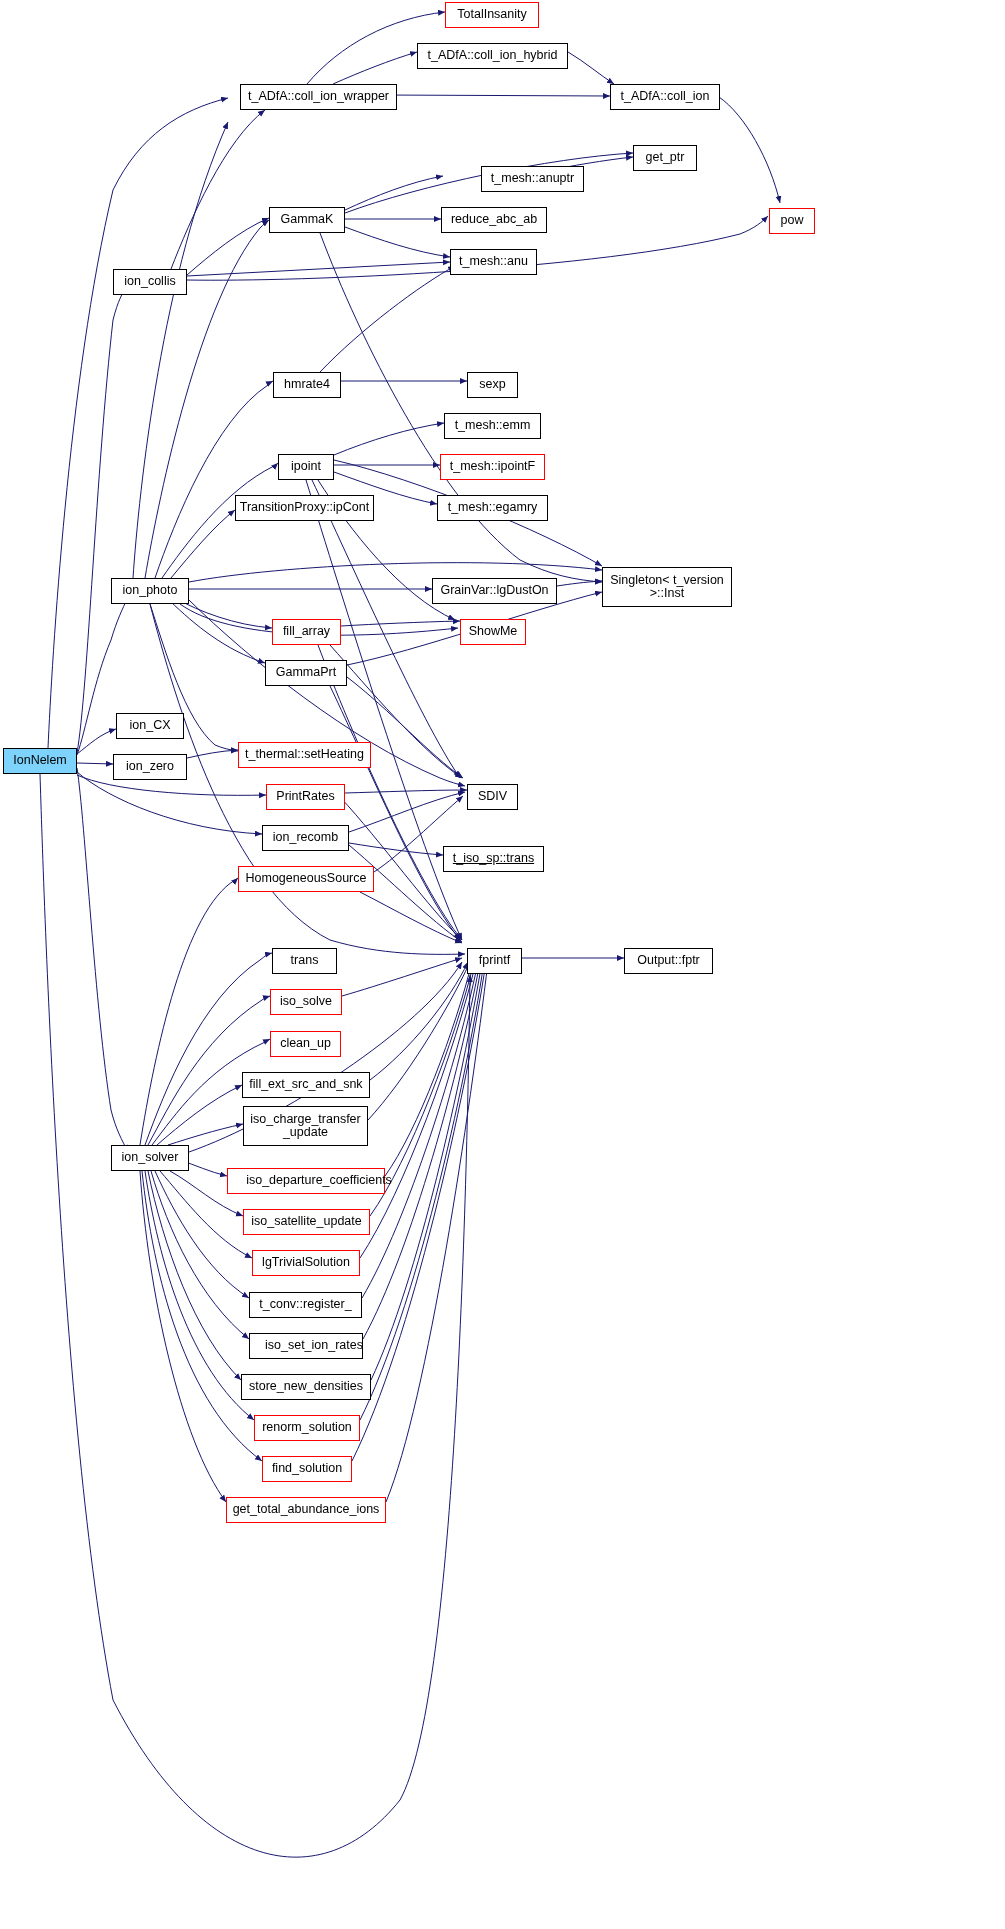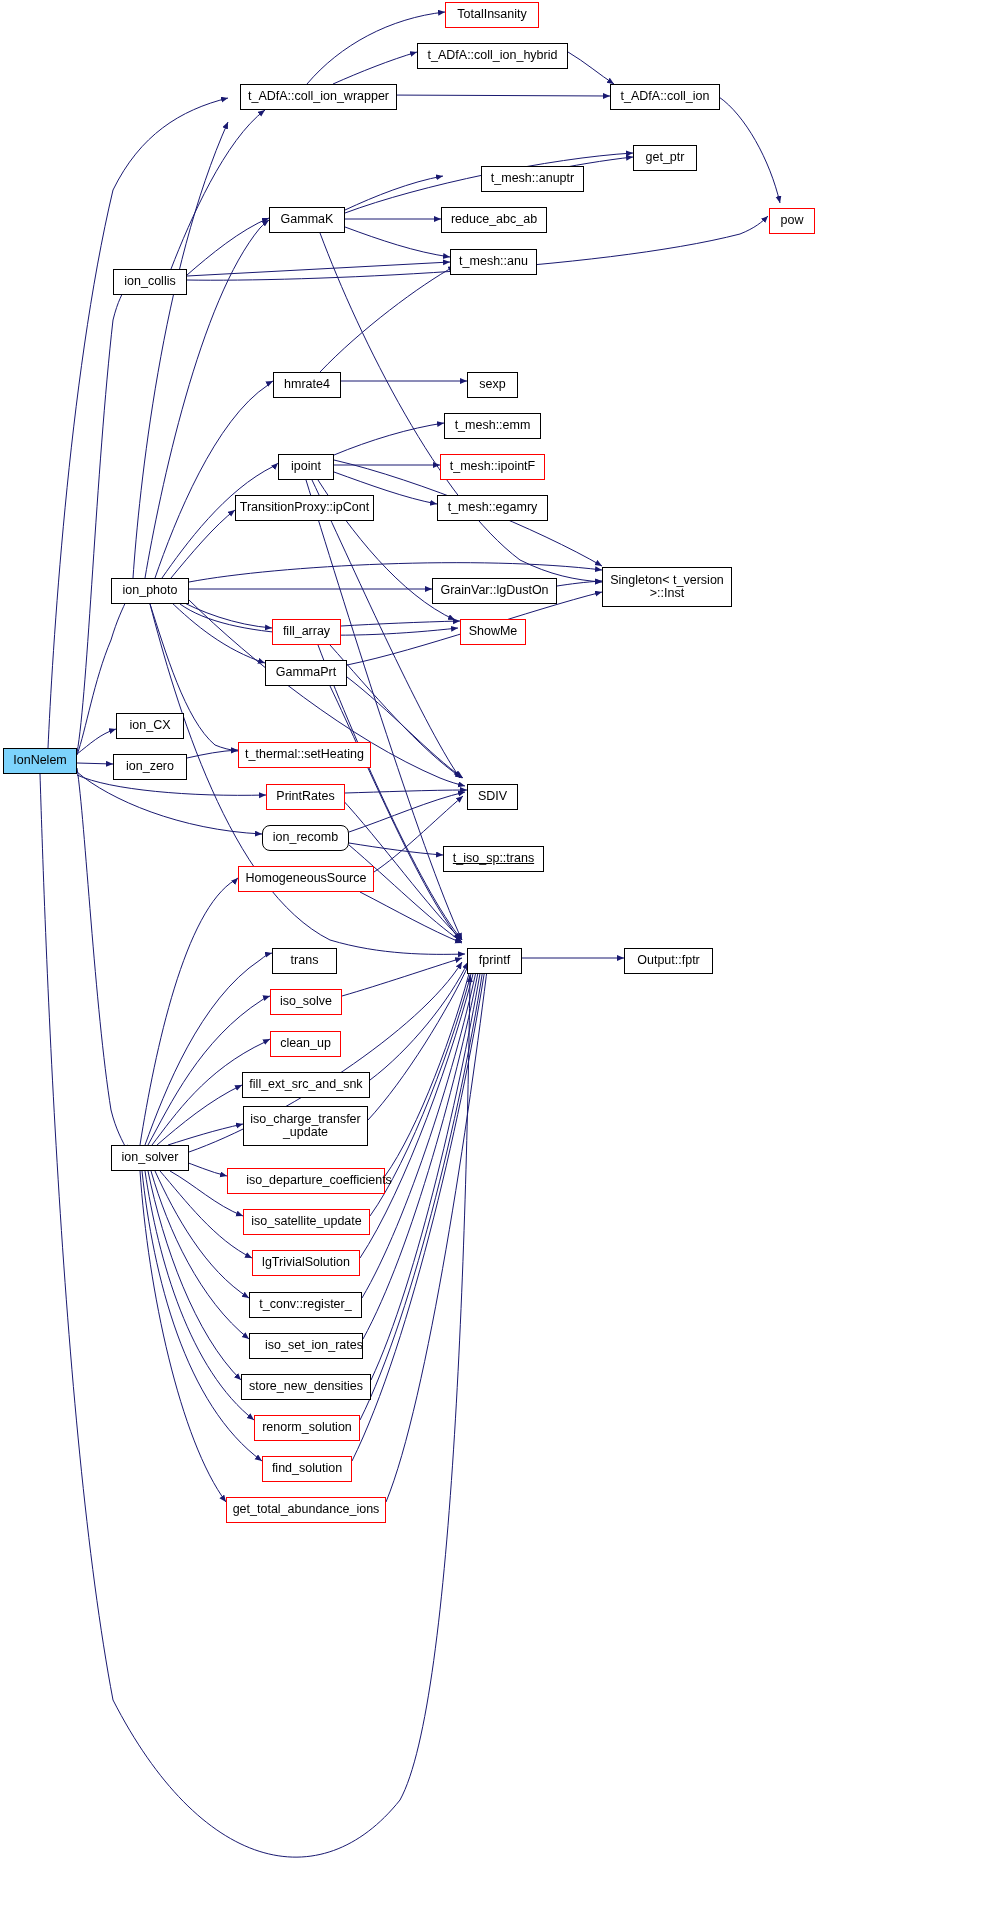--- a/index.html
+++ b/index.html
@@ -177,21 +177,21 @@
       <div class="node" style="left: 235px; top: 495px; width: 139px; height: 26px;">TransitionProxy::ipCont</div>
       <div class="node" style="left: 432px; top: 578px; width: 125px; height: 26px;">GrainVar::lgDustOn</div>
       <div class="node" style="left: 602px; top: 567px; width: 130px; height: 40px;">Singleton&lt; t_version
 &gt;::Inst</div>
       <div class="node red" style="left: 272px; top: 619px; width: 69px; height: 26px;">fill_array</div>
       <div class="node red" style="left: 460px; top: 619px; width: 66px; height: 26px;">ShowMe</div>
       <div class="node" style="left: 265px; top: 660px; width: 82px; height: 26px;">GammaPrt</div>
       <div class="node red" style="left: 238px; top: 742px; width: 133px; height: 26px;">t_thermal::setHeating</div>
       <div class="node red" style="left: 266px; top: 784px; width: 79px; height: 26px;">PrintRates</div>
       <div class="node" style="left: 467px; top: 784px; width: 51px; height: 26px;">SDIV</div>
-      <div class="node" style="left: 262px; top: 825px; width: 87px; height: 26px; border-radius: 8px;">ion_recomb</div>
+      <div class="node" style="left: 262px; top: 825px; width: 87px; height: 26px;">ion_recomb</div>
       <div class="node" style="left: 443px; top: 846px; width: 101px; height: 26px; text-decoration: underline;">t_iso_sp::trans</div>
       <div class="node red" style="left: 238px; top: 866px; width: 136px; height: 26px;">HomogeneousSource</div>
       <div class="node" style="left: 272px; top: 948px; width: 65px; height: 26px;">trans</div>
       <div class="node" style="left: 467px; top: 948px; width: 55px; height: 26px;">fprintf</div>
       <div class="node" style="left: 624px; top: 948px; width: 89px; height: 26px;">Output::fptr</div>
       <div class="node red" style="left: 270px; top: 989px; width: 72px; height: 26px;">iso_solve</div>
       <div class="node red" style="left: 270px; top: 1031px; width: 71px; height: 26px;">clean_up</div>
       <div class="node" style="left: 242px; top: 1072px; width: 128px; height: 26px;">fill_ext_src_and_snk</div>
       <div class="node" style="left: 243px; top: 1106px; width: 125px; height: 40px;">iso_charge_transfer
 _update</div>

